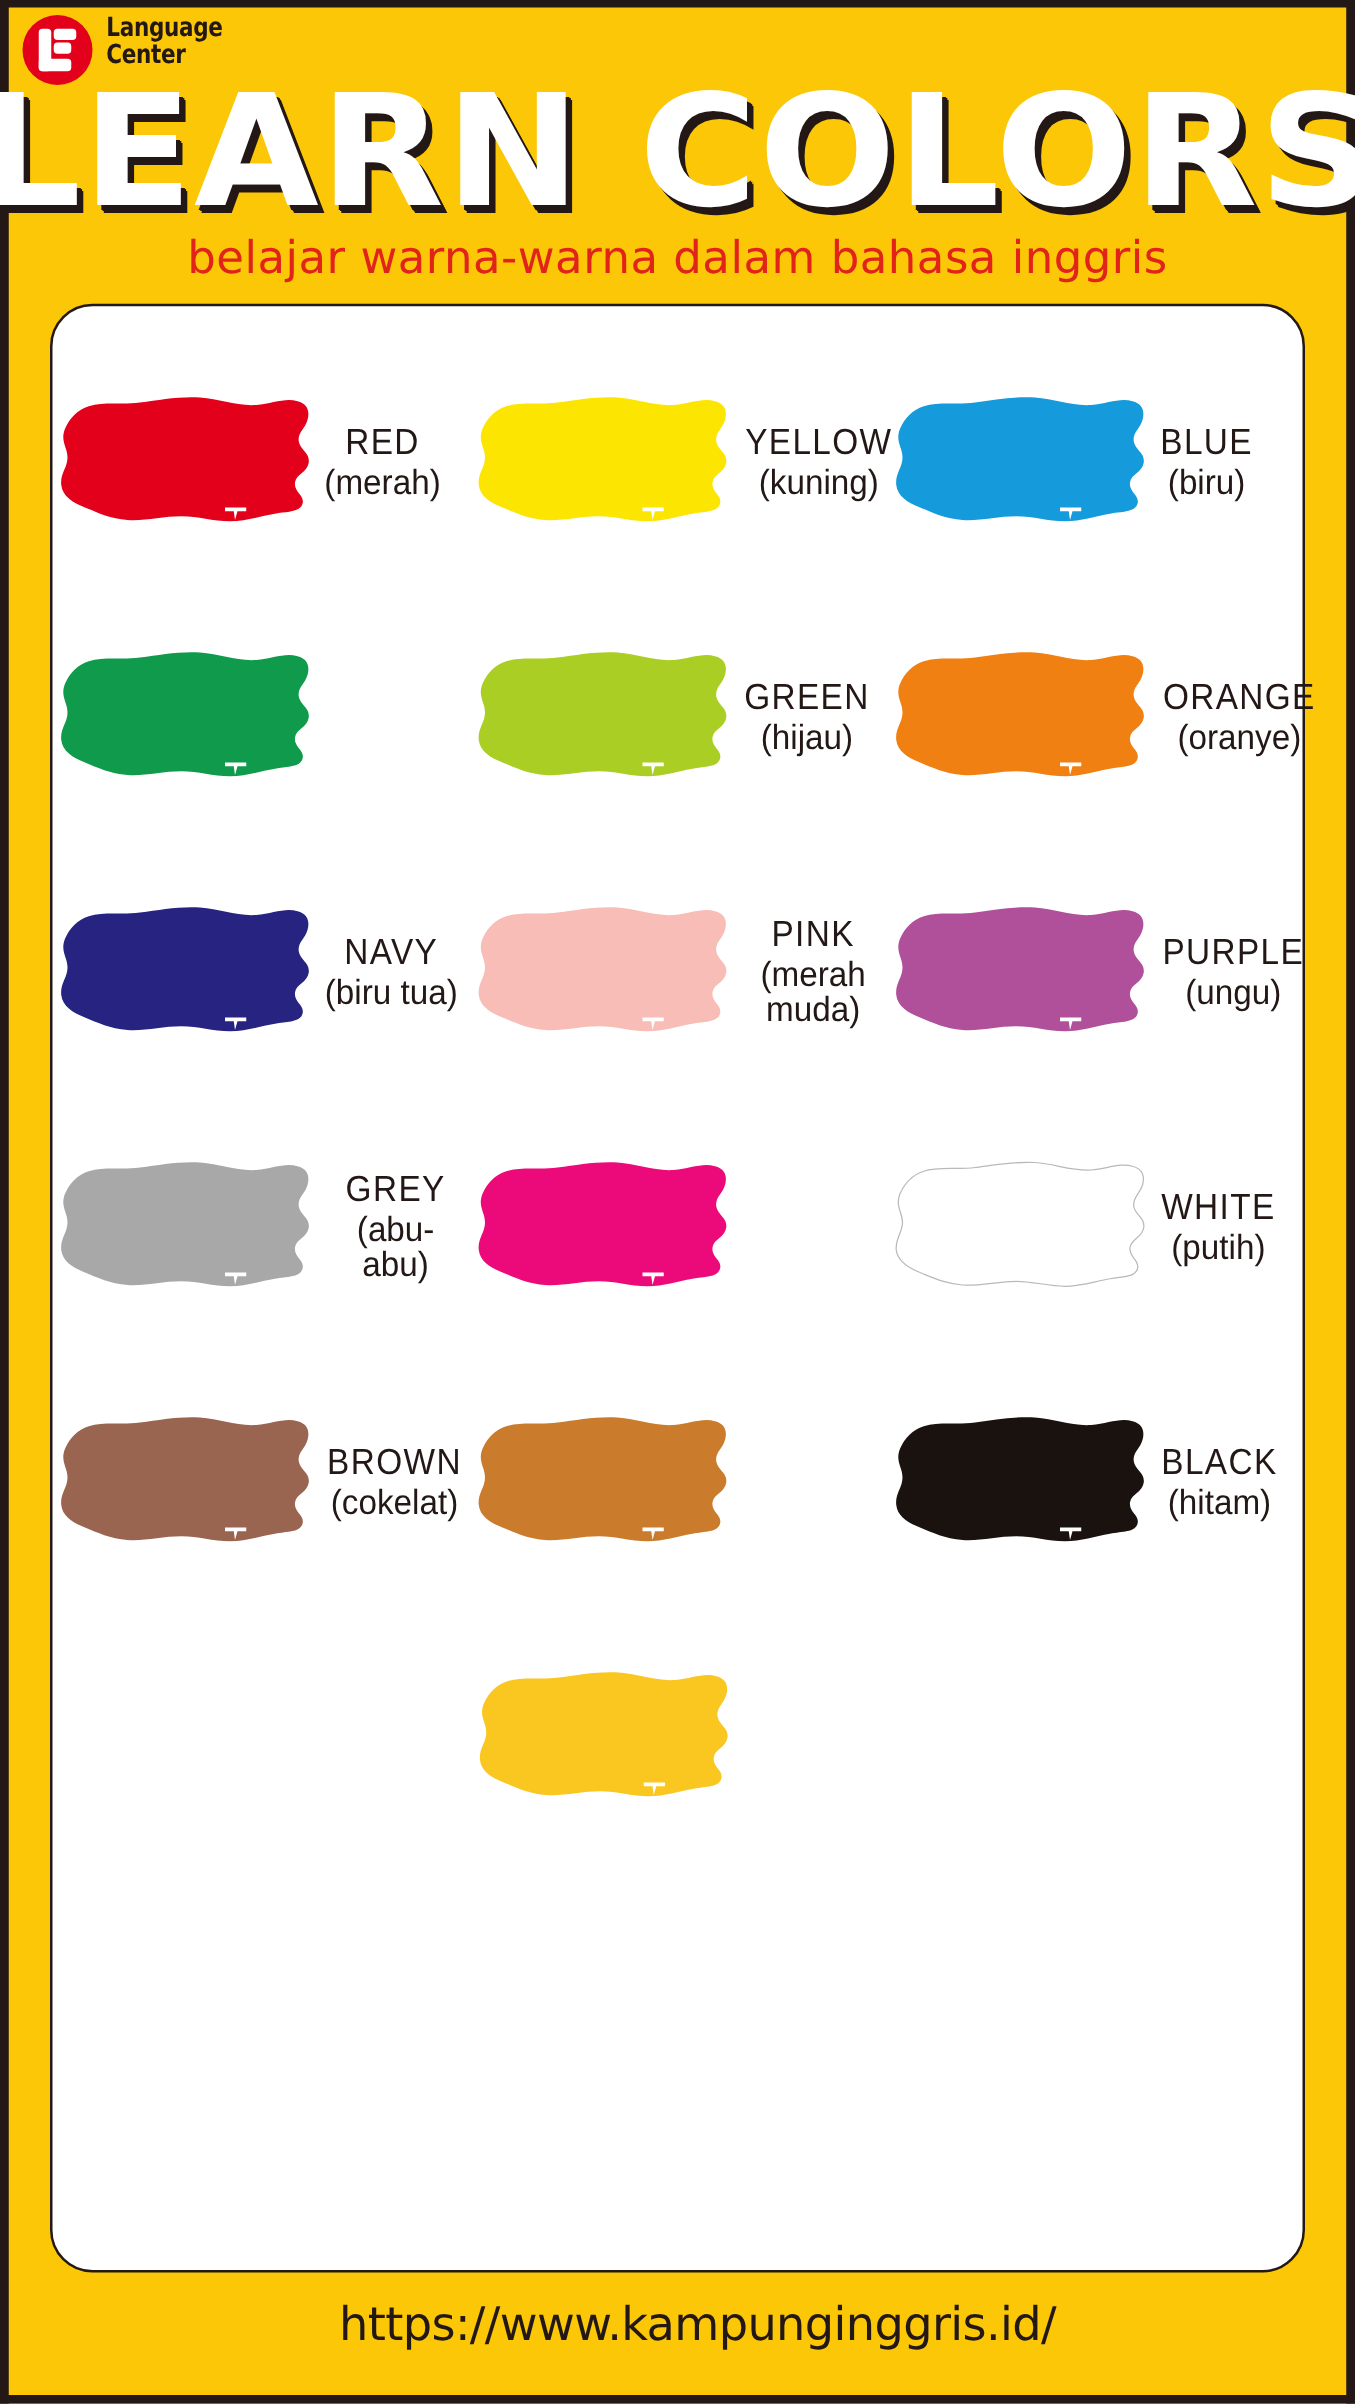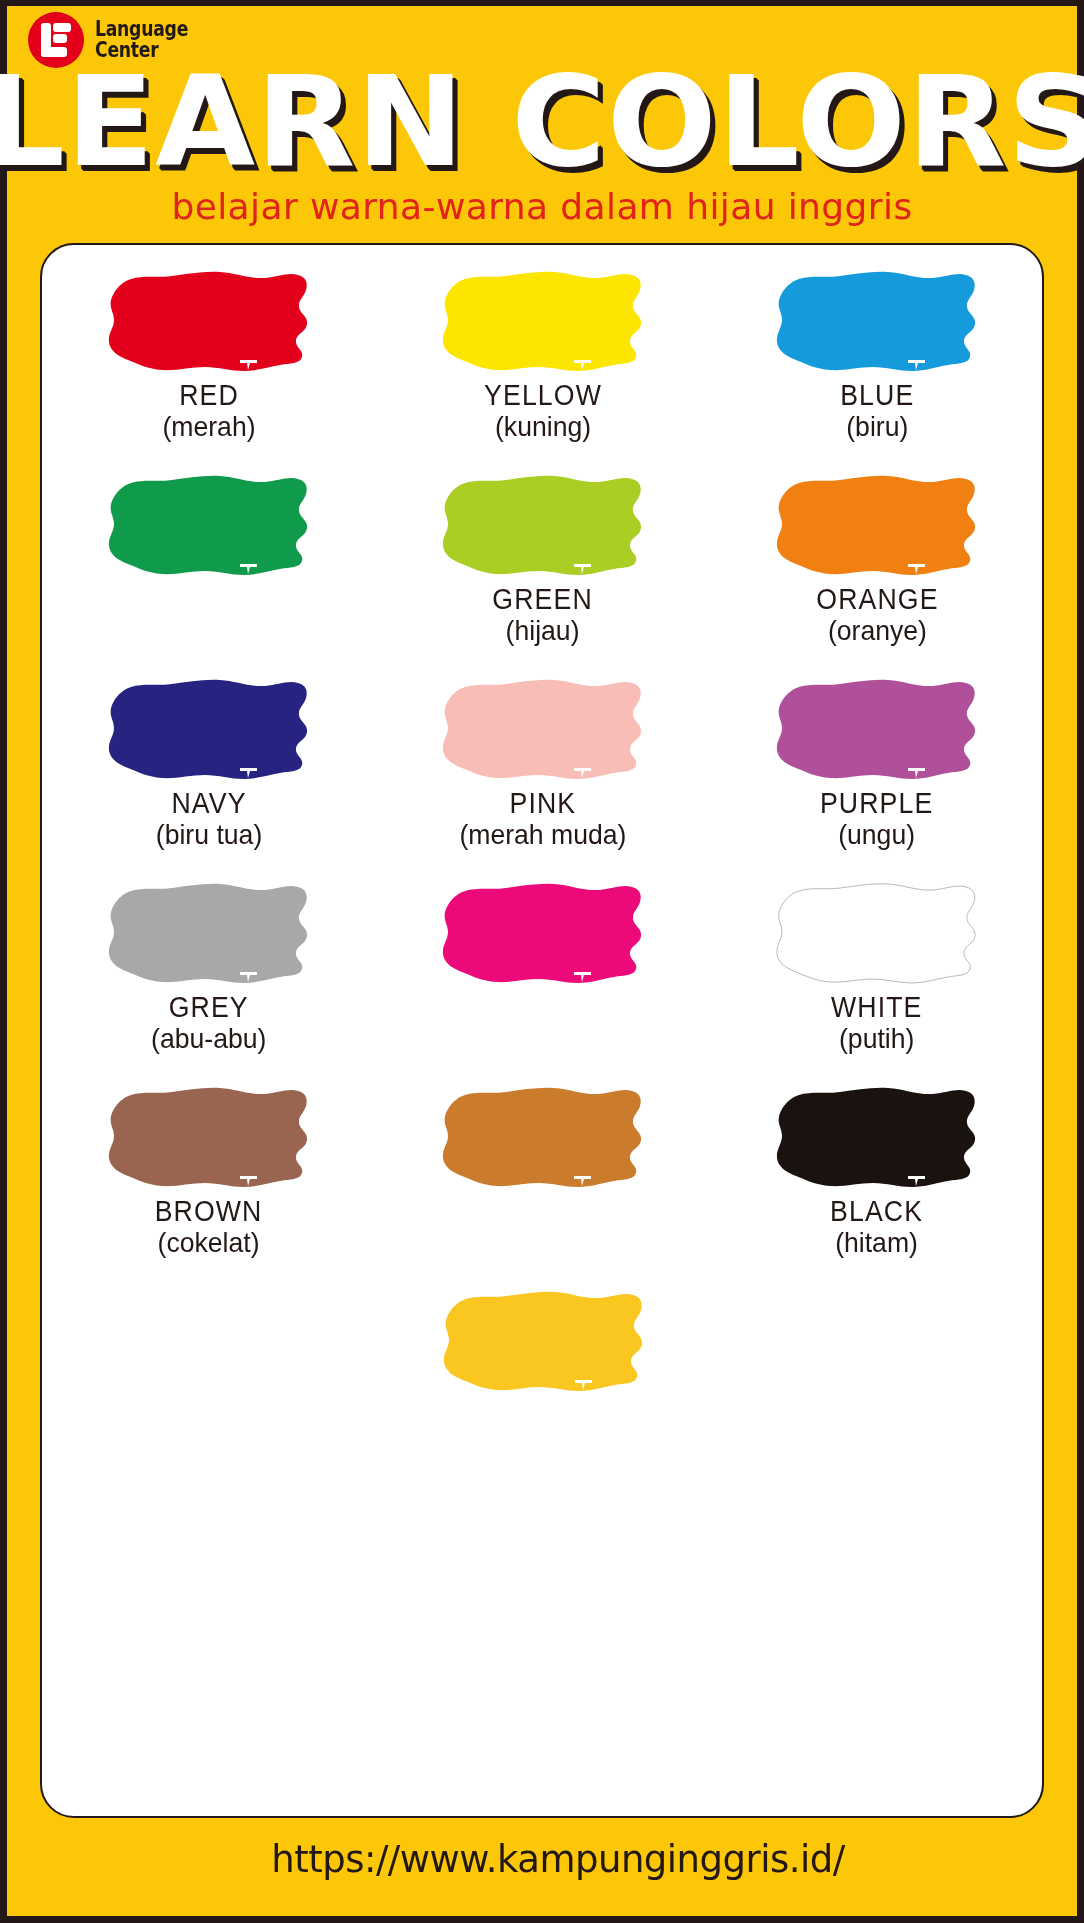--- a/index.html
+++ b/index.html
@@ -27,24 +27,24 @@
 
   
   .header {
     position: absolute;
     left: 0; top: 0;
     width: 1084px;
     height: 240px;
   }
   .logo-block {
     position: absolute;
-    left: 28px;
+    left: 18px;
     top: 12px;
     display: flex;
-    align-items: center;
+    align-items: flex-start;
     gap: 11px;
   }
   .logo-mark {
     width: 56px;
     height: 56px;
     border-radius: 50%;
     background: #E2001A;
     position: relative;
     flex: none;
   }
@@ -147,21 +147,21 @@
     top: 22px;
     width: 1004px;
     display: flex;
     flex-wrap: wrap;
   }
   .cell {
     width: 334px;
     height: 204px;
     box-sizing: border-box;
     display: flex;
-    flex-direction: column;
+    flex-direction: row;
     align-items: center;
   }
   .cell.single-center { margin-left: 335px; }
 
   .swatch-wrap {
     width: 215px;
     height: 112px;
     position: relative;
     display: flex;
     align-items: center;
@@ -220,21 +220,21 @@
       <span class="lc-c-top"></span>
       <span class="lc-c-mid"></span>
     </div>
     <div class="logo-text">
       <div>Language</div>
       <div>Center</div>
     </div>
   </div>
 
   <div class="main-title">LEARN COLORS</div>
-  <div class="subtitle">belajar warna-warna dalam hijau inggris</div>
+  <div class="subtitle">belajar warna-warna dalam bahasa inggris</div>
 </div>
 
 <div class="card">
   <div class="grid">
       <div class="cell">
         <div class="swatch-wrap">
           <svg width="215" height="112" viewBox="0 0 215 112">
             <path d="M10,30 C14,21 20,15 29,12 C41,8 56,11 70,9 C86,7 101,4 118,5 C134,6 147,12 163,11 C176,10 186,5 196,8 C204,10 206,16 204,23 C202,30 196,33 197,40 C198,47 206,49 205,57 C204,65 195,66 194,73 C193,81 202,83 200,90 C198,97 188,96 178,98 C166,100 155,104 142,104 C128,104 117,100 103,100 C88,100 74,104 60,103 C46,102 36,97 26,93 C16,89 8,84 7,75 C6,66 12,61 12,53 C12,45 6,40 10,30 Z" fill="#E2001A"></path>
             <path d="M138,96 l7,0 l1,7 l2,-7 l7,0 l0,-3 l-17,0 Z" fill="#FFFFFF"></path>
           </svg>

